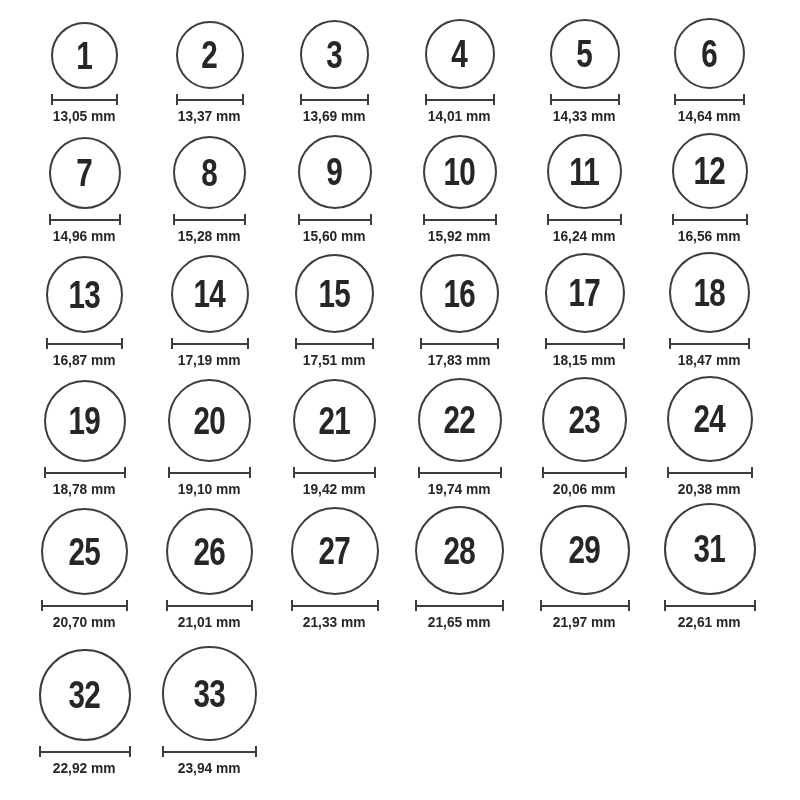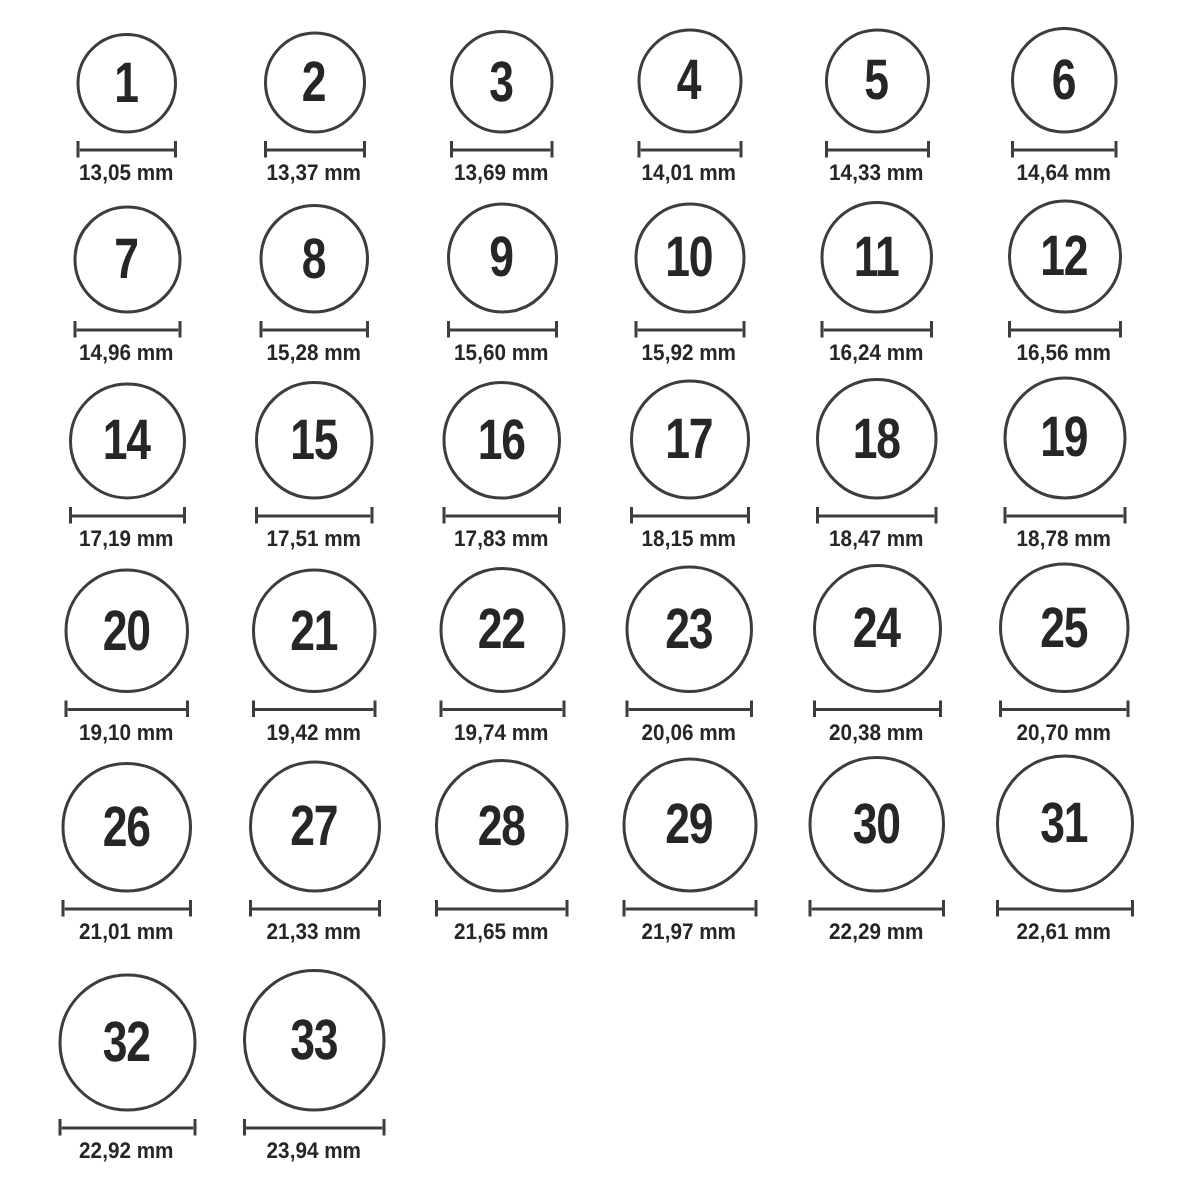--- a/index.html
+++ b/index.html
@@ -153,20 +153,27 @@
     <div class="mm">16,24 mm</div>
   </div>
     <div class="cell">
     <div class="circle" style="width: 76px; height: 76px;">
       <span class="num">12</span>
     </div>
     <div class="measure" style="width: 76px;"></div>
     <div class="mm">16,56 mm</div>
   </div>
     <div class="cell">
+    <div class="circle" style="width: 77px; height: 77px;">
+      <span class="num">13</span>
+    </div>
+    <div class="measure" style="width: 77px;"></div>
+    <div class="mm">16,87 mm</div>
+  </div>
+    <div class="cell">
     <div class="circle" style="width: 78px; height: 78px; align-items: center;">
       <span class="num">14</span>
     </div>
     <div class="measure" style="width: 78px;"></div>
     <div class="mm">17,19 mm</div>
   </div>
     <div class="cell">
     <div class="circle" style="width: 79px; height: 79px;">
       <span class="num">15</span>
     </div>
@@ -265,27 +272,20 @@
     <div class="mm">21,65 mm</div>
   </div>
     <div class="cell">
     <div class="circle" style="width: 90px; height: 90px;">
       <span class="num">29</span>
     </div>
     <div class="measure" style="width: 90px;"></div>
     <div class="mm">21,97 mm</div>
   </div>
     <div class="cell">
-    <div class="circle" style="width: 91px; height: 91px;">
-      <span class="num">30</span>
-    </div>
-    <div class="measure" style="width: 91px;"></div>
-    <div class="mm">22,29 mm</div>
-  </div>
-    <div class="cell">
     <div class="circle" style="width: 92px; height: 92px;">
       <span class="num">31</span>
     </div>
     <div class="measure" style="width: 92px;"></div>
     <div class="mm">22,61 mm</div>
   </div>
     <div class="cell">
     <div class="circle" style="width: 92px; height: 92px;">
       <span class="num">32</span>
     </div>

